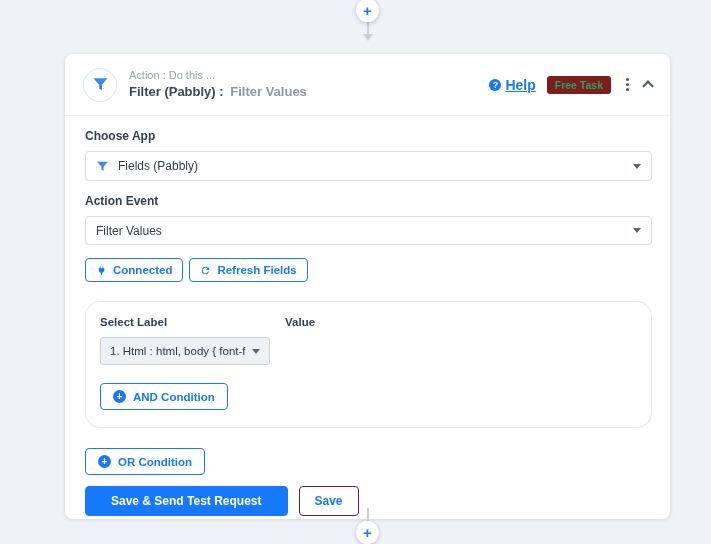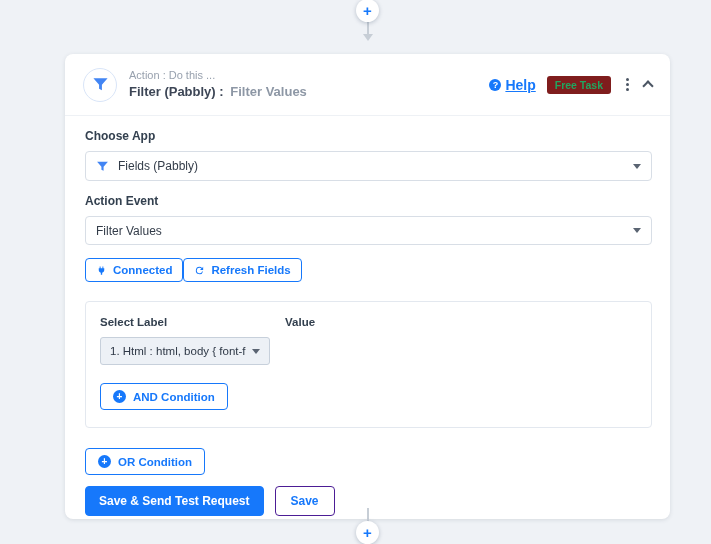--- a/index.html
+++ b/index.html
@@ -88,32 +88,32 @@
   }
   .select-box .val { font-size: 12px; color: #333c49; }
   .caret {
     margin-left: auto; width: 0; height: 0;
     border-left: 4px solid transparent; border-right: 4px solid transparent;
     border-top: 5px solid #5a6472;
   }
   .sec { margin-top: 13px; }
   .icon-gap { margin-right: 9px; display: flex; }
 
-  .btn-row { margin-top: 13px; display: flex; gap: 0; align-items: center; }
+  .btn-row { margin-top: 13px; display: flex; gap: 6px; align-items: center; }
   .btn-outline {
     display: inline-flex; align-items: center; gap: 6px;
     border: 1px solid #1678fb; background: #fff; color: #1678fb;
     font-family: "Liberation Sans", sans-serif;
     font-size: 11.5px; font-weight: 600;
     padding: 5px 10px; border-radius: 4px; cursor: pointer;
   }
 
   .cond-box {
     margin-top: 19px;
-    border: 1px solid #e3e8ef; border-radius: 4px;
+    border: 1px solid #e3e8ef; border-radius: 15px;
     padding: 14px 14px 17px;
   }
   .cond-cols { display: flex; }
   .col-sl { width: 170px; margin-right: 15px; }
   .col-ft { width: 115px; margin-right: 20px; }
   .col-val { flex: 1; }
   .mini-label { font-size: 11.5px; font-weight: 600; color: #33404f; margin-bottom: 9px; }
   .gray-select {
     height: 28px; background: #edf1f6; border: 1px solid #c7d0db;
     border-radius: 3px; display: flex; align-items: center; padding: 0 9px;
@@ -144,21 +144,21 @@
     display: flex; align-items: center; justify-content: center; line-height: 1;
   }
   .and-btn { margin-top: 18px; }
   .or-btn { margin-top: 20px; }
 
   .save-row { margin-top: 11px; display: flex; gap: 11px; }
   .btn-primary {
     background: #1678fb; border: 1px solid #1678fb; color: #fff;
     font-family: "Liberation Sans", sans-serif;
     font-size: 12px; font-weight: 700;
-    padding: 7px 13px; border-radius: 4px; cursor: pointer;
+    padding: 7px 25px; border-radius: 4px; cursor: pointer;
   }
   .btn-save {
     background: #fff; border: 1px solid #4c1d95; color: #1678fb;
     font-family: "Liberation Sans", sans-serif;
     font-size: 12px; font-weight: 700;
     padding: 7px 15px; border-radius: 4px; cursor: pointer;
   }
 </style>
 </head>
 <body>

